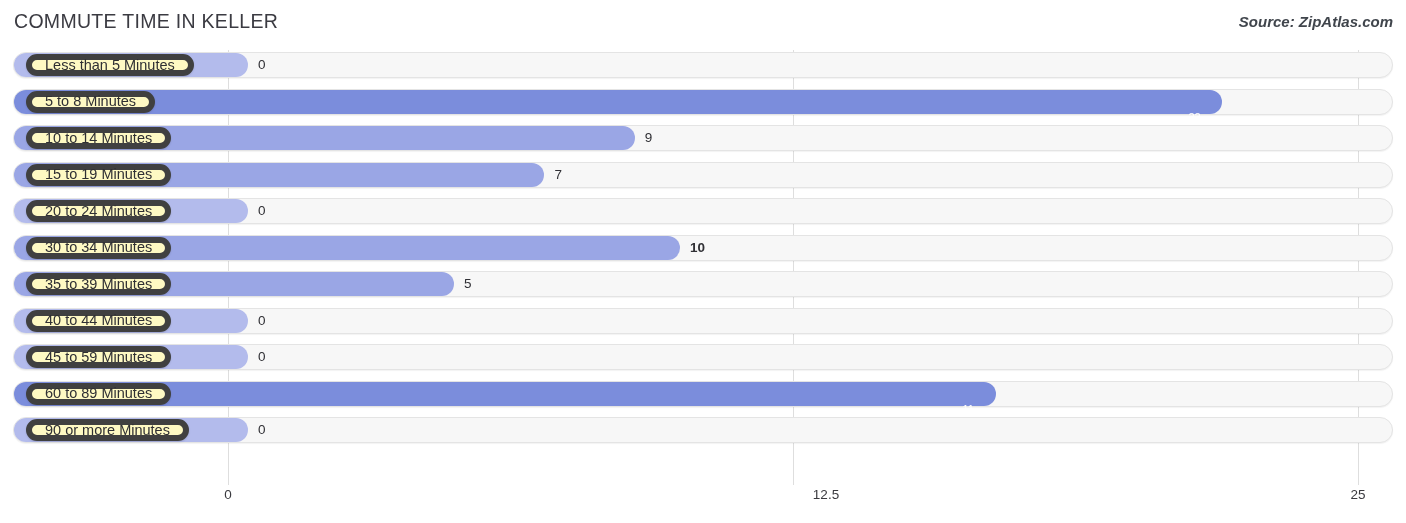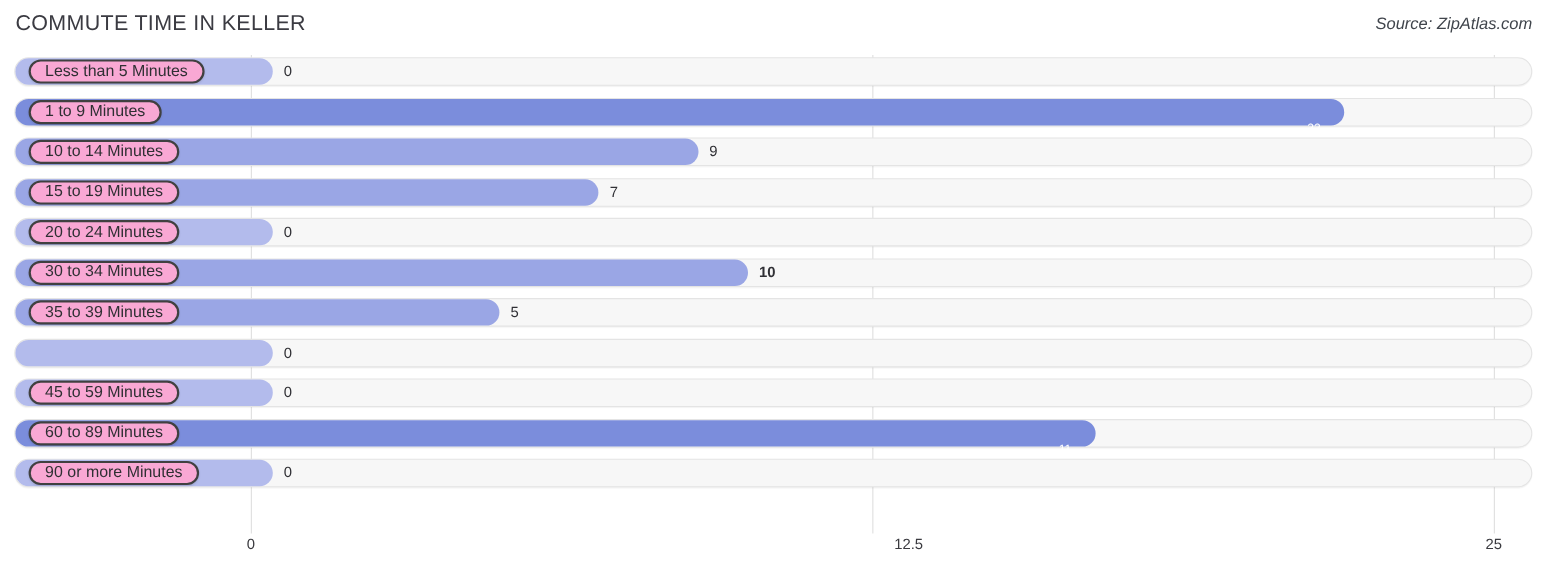--- a/index.html
+++ b/index.html
@@ -30,21 +30,21 @@
     letter-spacing: 0.3px;
     font-weight: 400;
     white-space: nowrap;
   }
   .chart-source {
     position: absolute;
     right: 13px;
     top: 13px;
     font-size: 15px;
     font-style: italic;
-    font-weight: normal;
+    font-weight: bold;
     color: #40454c;
     white-space: nowrap;
   }
 
   
   .plot {
     position: absolute;
     left: 0;
     top: 50px;
     width: 1406px;
@@ -102,22 +102,22 @@
     box-sizing: border-box;
   }
 
   
   .pill {
     position: absolute;
     left: 26px;
     top: 4px;
     height: 22px;
     border-radius: 11px;
-    background: #f9a8d4;
-    border: 2px solid #404040;
+    background: #fef9c3;
+    border: 6px solid #404040;
     box-shadow: 0 1px 2px rgba(0,0,0,0.13);
     display: flex;
     align-items: center;
     padding: 0 13px;
     box-sizing: border-box;
     white-space: nowrap;
   }
   .pill-label {
     font-size: 14.5px;
     color: #2f2f33;
@@ -182,21 +182,21 @@
           <div class="bar" style="width: 234px; background: rgb(179, 187, 236);"></div>
           <div class="pill">
             <span class="pill-label">Less than 5 Minutes</span>
           </div>
           <div class="value-out" style="left: 258px; color: rgb(48, 48, 53);">0</div>
         </div>
         <div class="row">
           <div class="track" style="background: rgb(247, 247, 247);"></div>
           <div class="bar" style="width: 1208.4px; background: rgb(123, 141, 220);"></div>
           <div class="pill">
-            <span class="pill-label">1 to 9 Minutes</span>
+            <span class="pill-label">5 to 8 Minutes</span>
           </div>
           <div class="value-in" style="left: 1188.4px; color: rgb(255, 255, 255);">22</div>
         </div>
         <div class="row">
           <div class="track" style="background: rgb(247, 247, 247);"></div>
           <div class="bar" style="width: 620.8px; background: rgb(154, 166, 229);"></div>
           <div class="pill">
             <span class="pill-label">10 to 14 Minutes</span>
           </div>
           <div class="value-out" style="left: 644.8px; color: rgb(48, 48, 53);">9</div>
@@ -229,20 +229,23 @@
           <div class="track" style="background: rgb(247, 247, 247);"></div>
           <div class="bar" style="width: 440px; background: rgb(154, 166, 229);"></div>
           <div class="pill">
             <span class="pill-label">35 to 39 Minutes</span>
           </div>
           <div class="value-out" style="left: 464px; color: rgb(48, 48, 53);">5</div>
         </div>
         <div class="row">
           <div class="track" style="background: rgb(247, 247, 247);"></div>
           <div class="bar" style="width: 234px; background: rgb(179, 187, 236);"></div>
+          <div class="pill">
+            <span class="pill-label">40 to 44 Minutes</span>
+          </div>
           <div class="value-out" style="left: 258px; color: rgb(48, 48, 53);">0</div>
         </div>
         <div class="row">
           <div class="track" style="background: rgb(247, 247, 247);"></div>
           <div class="bar" style="width: 234px; background: rgb(179, 187, 236);"></div>
           <div class="pill">
             <span class="pill-label">45 to 59 Minutes</span>
           </div>
           <div class="value-out" style="left: 258px; color: rgb(48, 48, 53);">0</div>
         </div>

